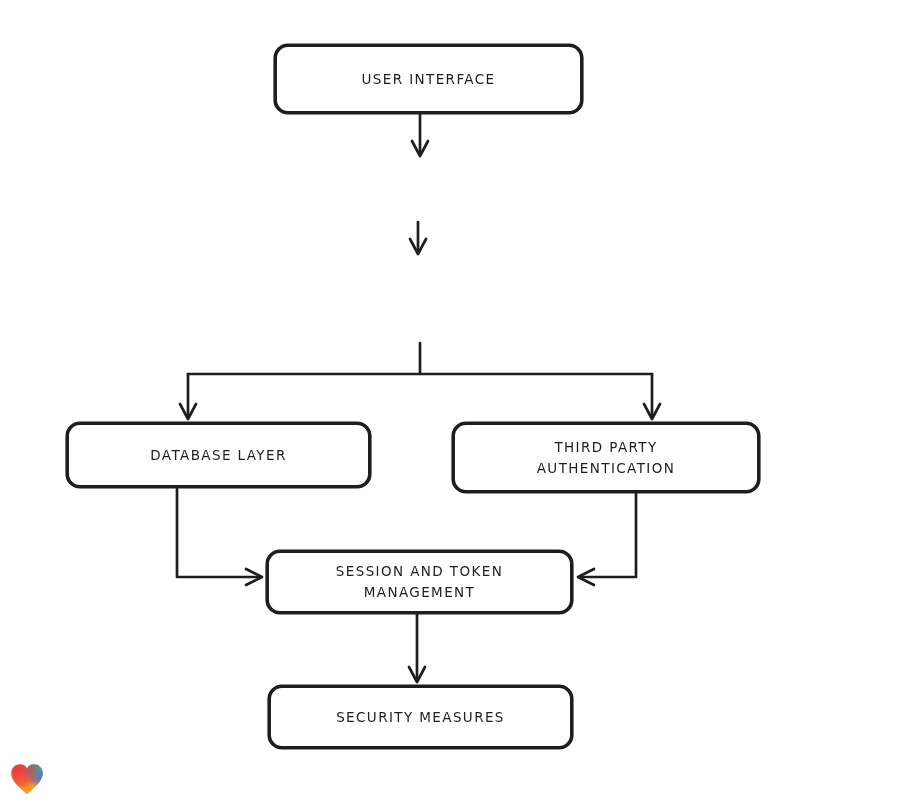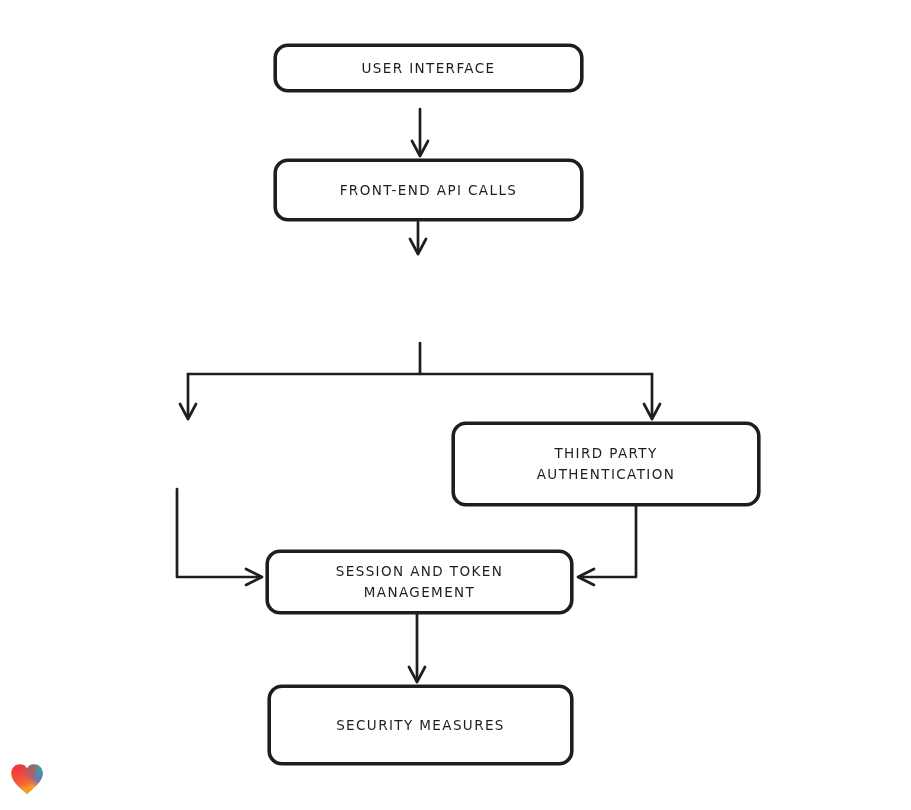--- a/index.html
+++ b/index.html
@@ -43,27 +43,27 @@
 
   .logo {
     position: absolute;
     left: 8px;
     top: 761px;
     width: 38px;
     height: 37px;
   }
 
   
-  #node-user-interface          { left: 274px; top: 44px;  width: 309px; height: 48px; }
+  #node-user-interface          { left: 274px; top: 44px;  width: 309px; height: 70px; }
   #node-front-end-api-calls     { left: 274px; top: 159px; width: 309px; height: 62px; }
   #node-back-end-auth-service   { left: 275px; top: 257px; width: 308px; height: 85px; }
   #node-database-layer          { left: 66px;  top: 422px; width: 305px; height: 66px; }
-  #node-third-party-auth        { left: 452px; top: 422px; width: 308px; height: 84px; }
+  #node-third-party-auth        { left: 452px; top: 422px; width: 308px; height: 71px; }
   #node-session-token-mgmt      { left: 266px; top: 542px; width: 307px; height: 64px; margin-top: 8px; }
-  #node-security-measures       { left: 268px; top: 685px; width: 305px; height: 80px; }
+  #node-security-measures       { left: 268px; top: 685px; width: 305px; height: 64px; }
 </style>
 </head>
 <body>
 
 <div class="canvas">
 
   <svg class="connectors" viewBox="0 0 911 810" fill="none" stroke="#1e1e1e" stroke-width="2.7" stroke-linecap="round" stroke-linejoin="round">
 
     <g>
       <path d="M420 109 V153"></path>
@@ -97,25 +97,25 @@
     <g>
       <path d="M417 607 V679"></path>
       <path d="M409 667 L417 682 L425 667"></path>
     </g>
   </svg>
 
   <div class="node" id="node-user-interface">
     <span class="node-label">USER INTERFACE</span>
   </div>
 
-  <div class="node" id="node-front-end-api-calls">
-    <span class="node-label">FRONT-END API CALLS</span>
-  </div>
 
 
+  <div class="node" id="node-database-layer">
+    <span class="node-label">DATABASE LAYER</span>
+  </div>
 
   <div class="node" id="node-third-party-auth">
     <span class="node-label">THIRD PARTY AUTHENTICATION</span>
   </div>
 
   <div class="node" id="node-session-token-mgmt">
     <span class="node-label">SESSION AND TOKEN MANAGEMENT</span>
   </div>
 
   <div class="node" id="node-security-measures">

